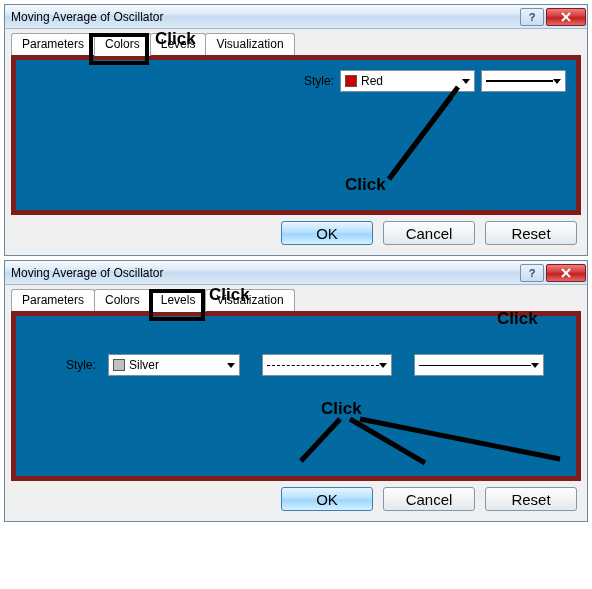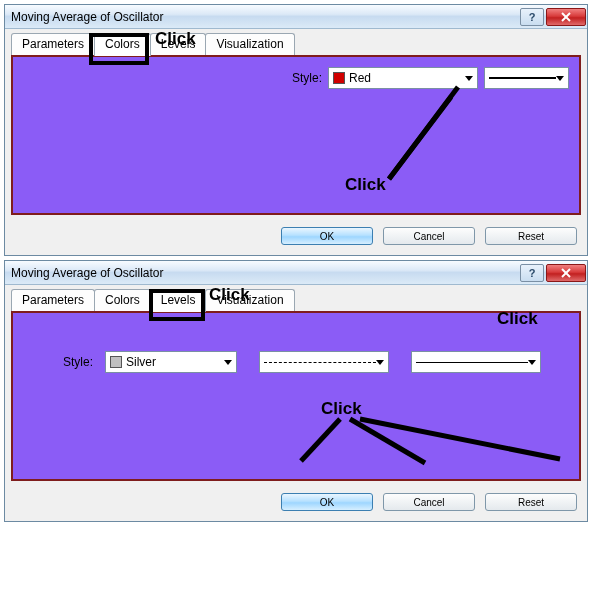--- a/index.html
+++ b/index.html
@@ -73,23 +73,23 @@
     font-size: 12px;
     white-space: nowrap;
   }
   .tab.active {
     background: #fff;
     z-index: 2;
     padding-bottom: 5px;
     margin-bottom: -1px;
   }
   .tabbody {
-    margin: 0 6px 6px 6px;
-    border: 2px solid #7f1d1d;
-    background: #8b5cf6;
+    margin: 0 6px 0 6px;
+    border: 5px solid #7f1d1d;
+    background: #0369a1;
     min-height: 150px;
     position: relative;
     padding: 10px;
   }
   .stylerow {
     display: flex;
     align-items: center;
     gap: 6px;
   }
   .label { font-size: 12px; }
@@ -122,28 +122,28 @@
   .linesample.dash { border-top-style: dashed; border-top-width: 1px; }
 
   .btnrow {
     display: flex;
     justify-content: flex-end;
     gap: 10px;
     padding: 6px 10px 10px 10px;
   }
   .btn {
     min-width: 92px;
-    height: 18px;
+    height: 24px;
     border: 1px solid #7f97a9;
     border-radius: 3px;
     background: linear-gradient(#fdfdfd, #e4e9ed);
     display: flex;
     align-items: center;
     justify-content: center;
-    font-size: 10px;
+    font-size: 15px;
   }
   .btn.ok {
     background: linear-gradient(#eaf6ff, #b7e1ff 45%, #9ed6ff 55%, #d6efff);
     border-color: #3c7fb1;
   }
   .btn.disabled {
     color: #a7a7a7;
     background: linear-gradient(#f7f7f7, #ececec);
     border-color: #c5c5c5;
   }
@@ -217,21 +217,21 @@
   <div class="tabrow">
     <div class="tab">Parameters</div>
     <div class="tab active">Colors</div>
     <div class="tab">Levels</div>
     <div class="tab">Visualization</div>
   </div>
 
   <div class="tabbody" style="min-height:160px;">
     <div class="stylerow" style="justify-content:flex-end;">
       <span class="label">Style:</span>
-      <div class="dd" style="width:150px;">
+      <div class="dd" style="width:135px;">
         <span class="swatch" style="background:#d00000;"></span>
         <span>Red</span>
         <span class="caret"></span>
       </div>
       <div class="dd" style="width:85px;">
         <span class="linesample"></span>
         <span class="caret"></span>
       </div>
     </div>
   </div>

